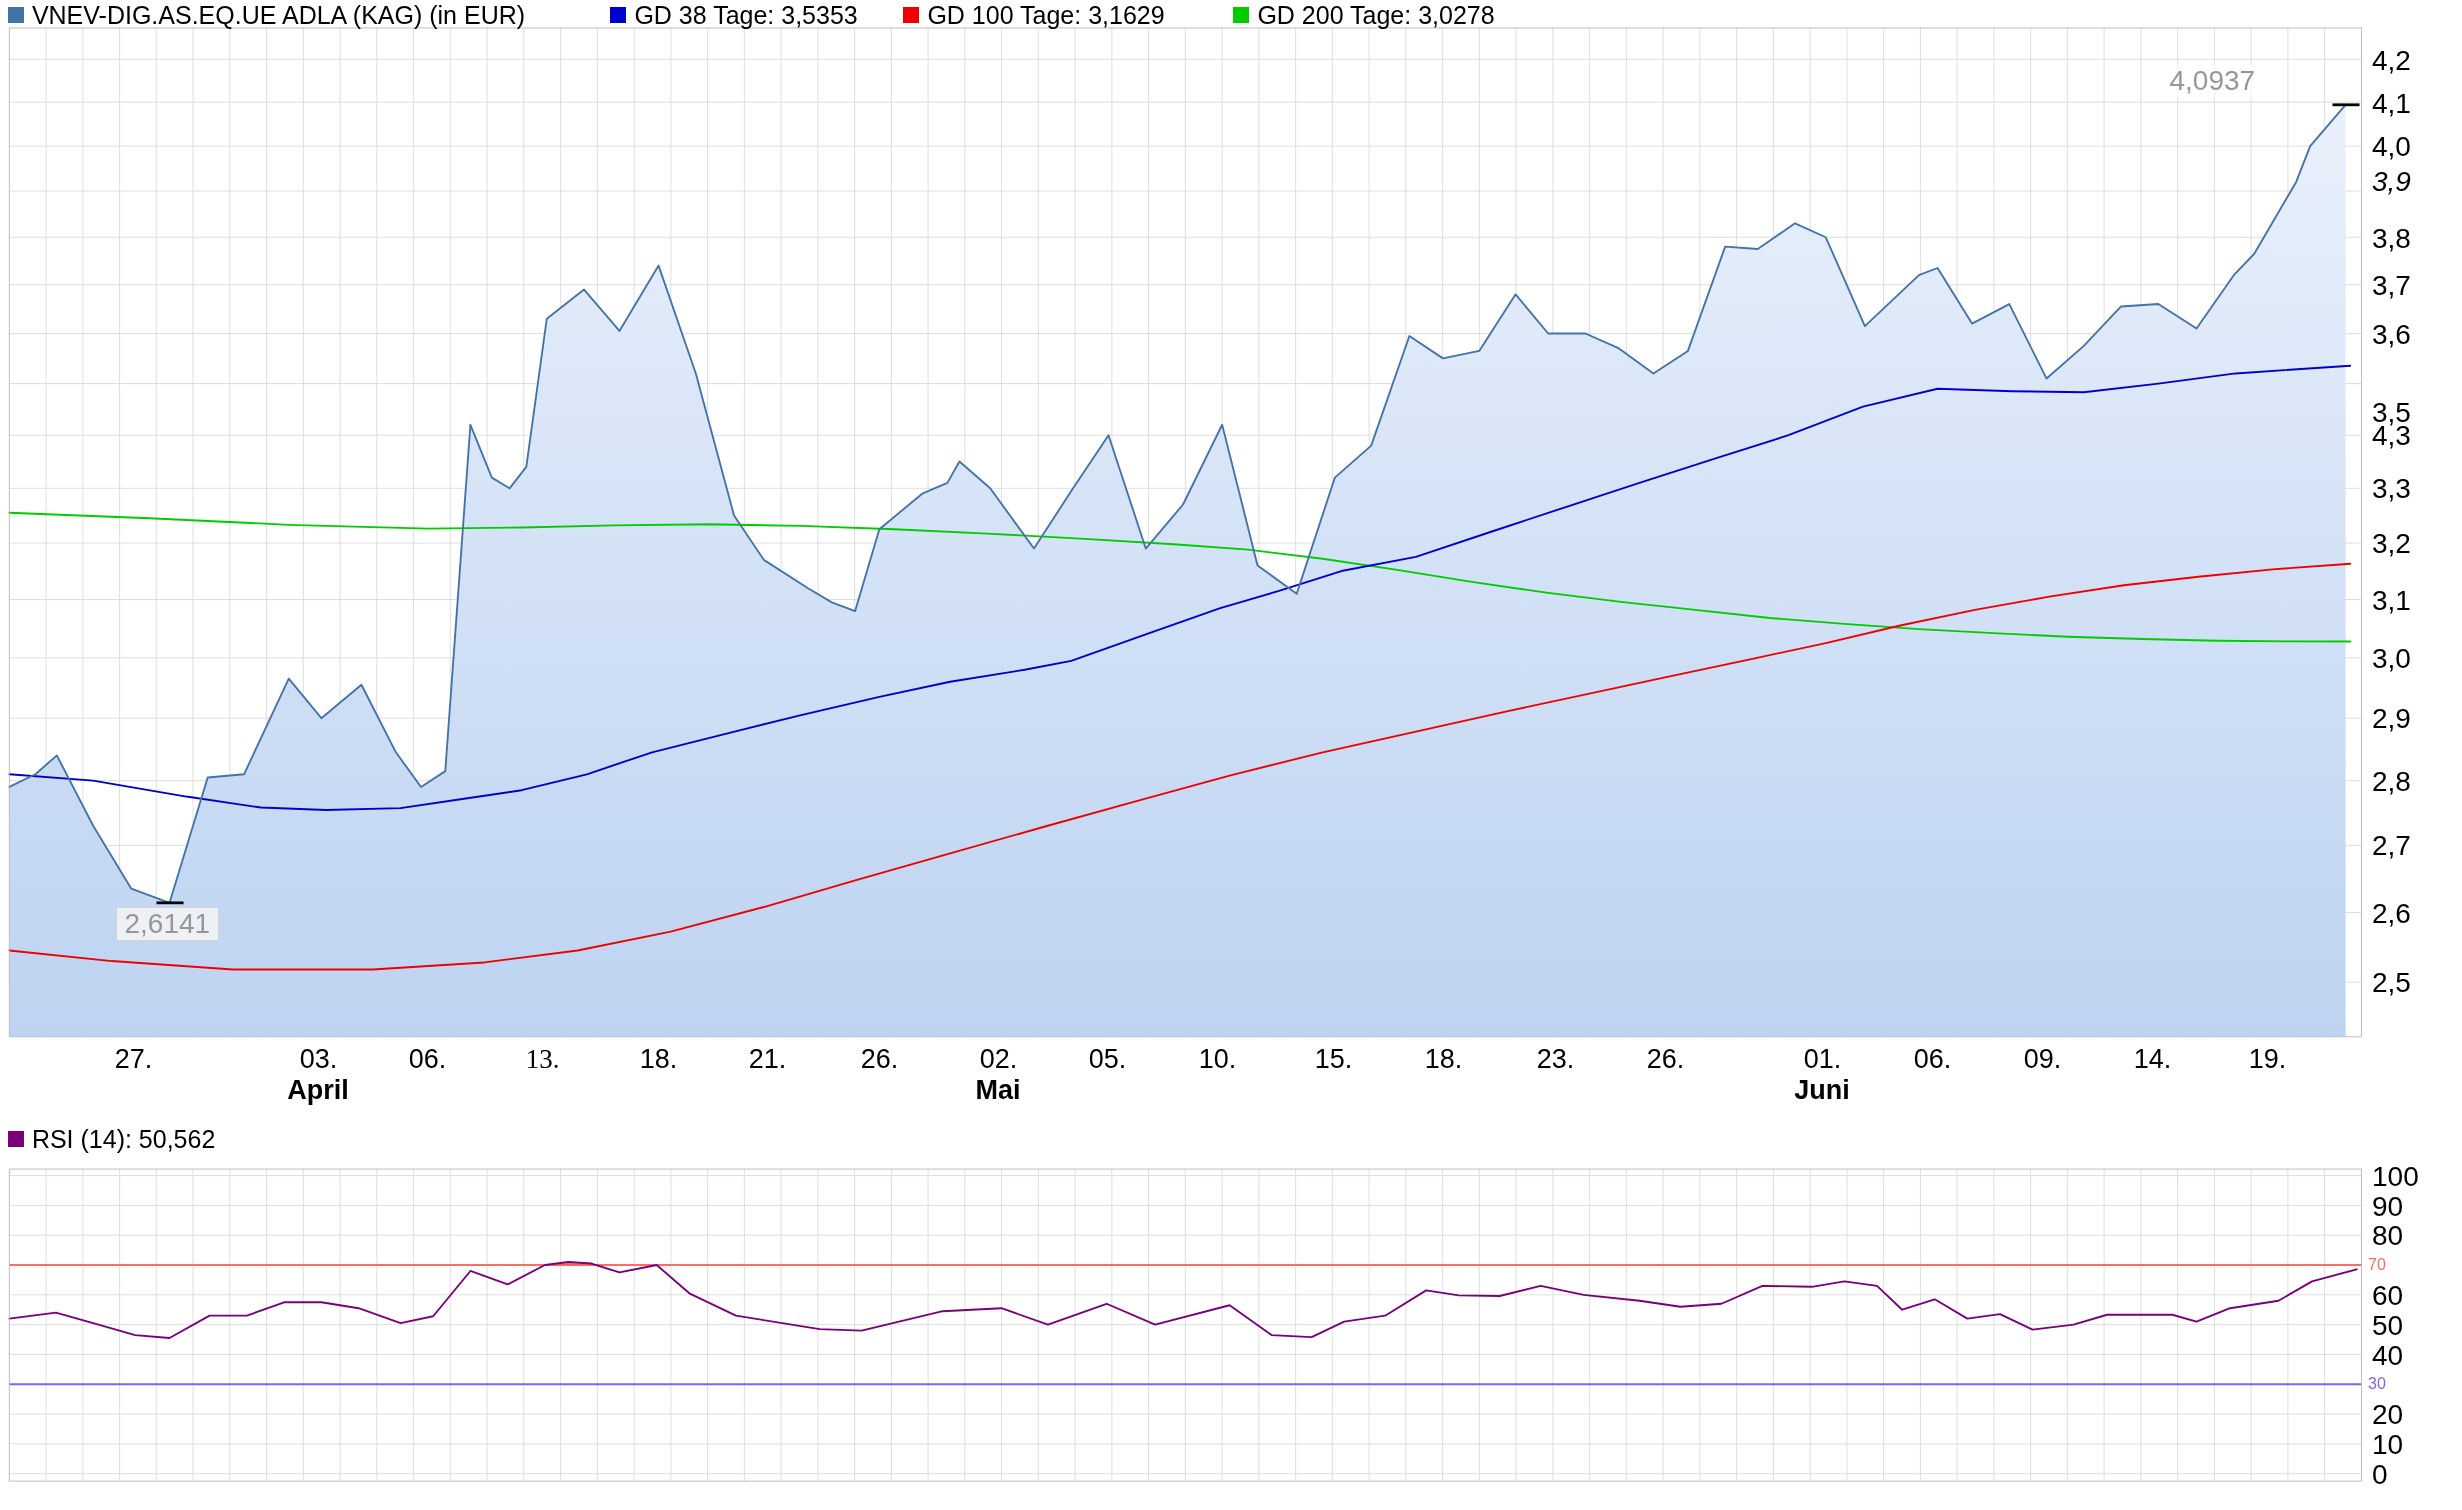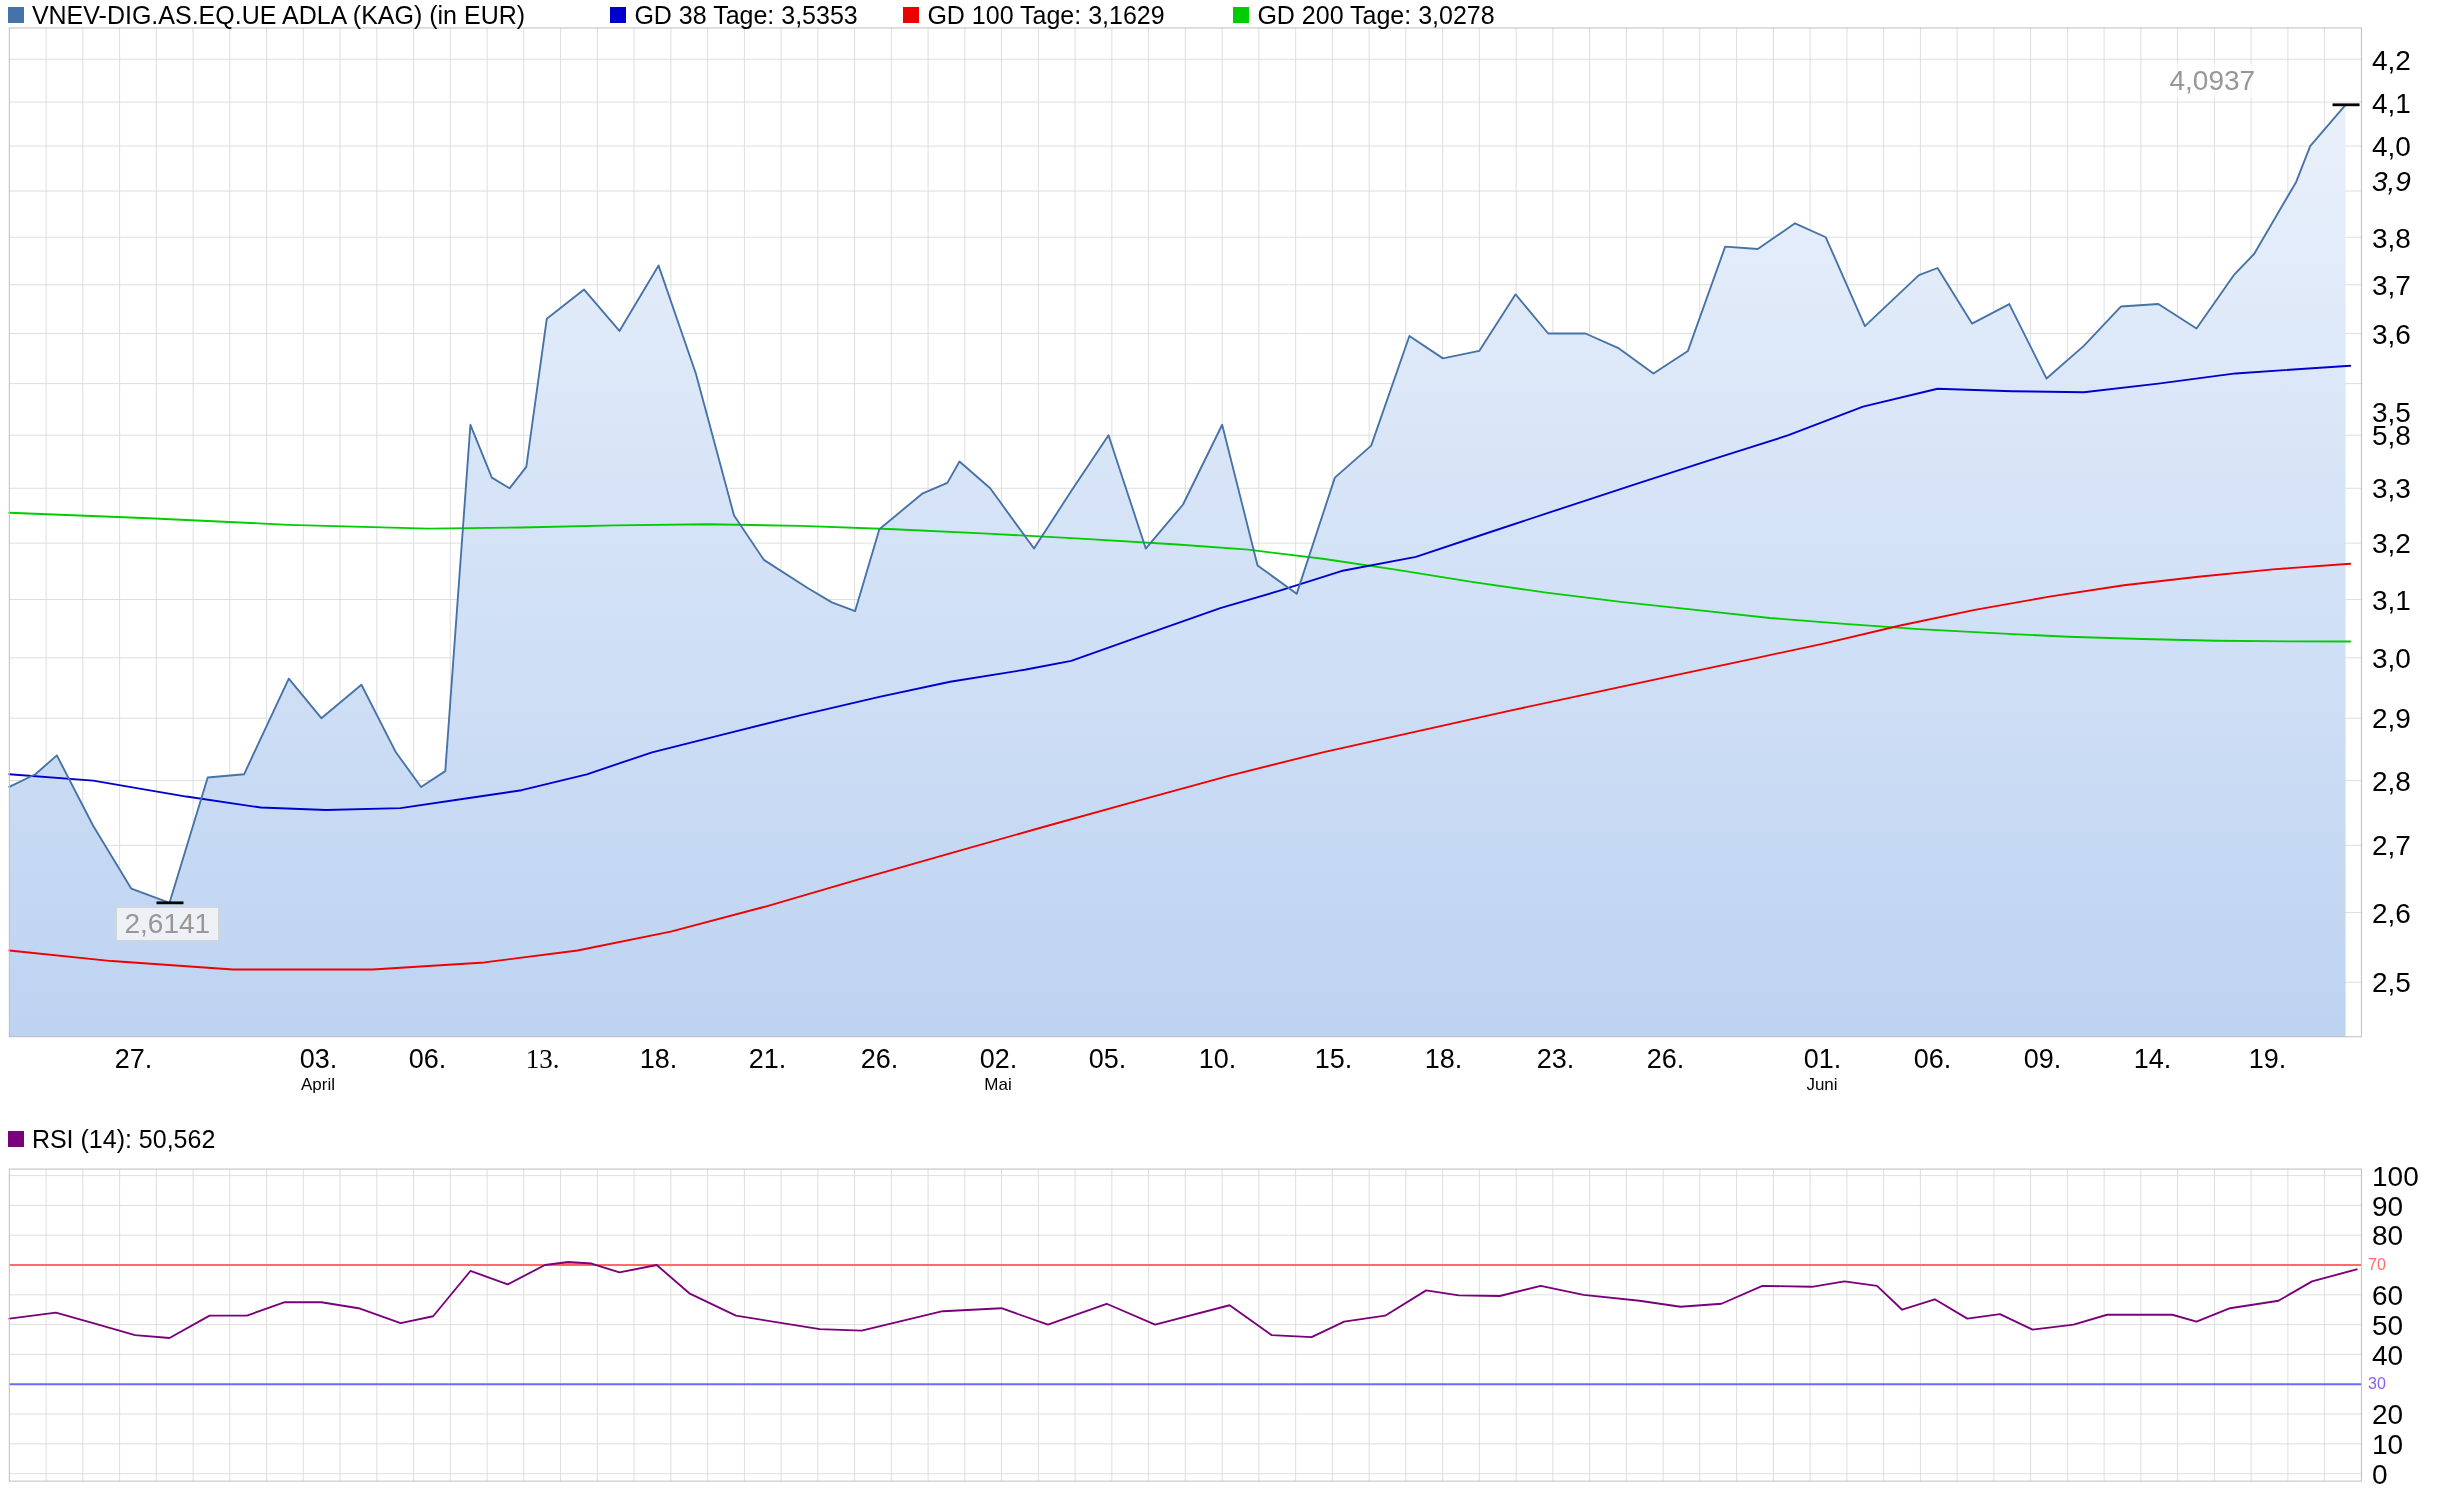--- a/index.html
+++ b/index.html
@@ -5,21 +5,21 @@
   html,body{margin:0;padding:0;background:#ffffff;}
   body{width:2462px;height:1510px;overflow:hidden;font-family:"Liberation Sans",sans-serif;}
   #stage{position:relative;width:2462px;height:1510px;background:#fff;}
   #chart-svg{position:absolute;left:0;top:0;}
   .legend-item{position:absolute;top:0;height:30px;display:flex;align-items:center;}
   .sq{width:16px;height:16px;display:inline-block;margin-right:8.4px;flex:0 0 auto;}
   .legend-text{font-size:25px;color:#000;white-space:nowrap;}
   .ylab{position:absolute;left:2372px;width:86px;font-size:28px;color:#000;text-align:left;}
   .ylab-sm{position:absolute;left:2368px;width:56px;font-size:16px;text-align:left;}
   .xdate{position:absolute;width:75px;font-size:27px;color:#000;text-align:center;}
-  .xmonth{position:absolute;width:102px;font-size:17px;color:#000;text-align:center;}
+  .xmonth{position:absolute;width:102px;font-size:27px;color:#000;text-align:center;font-weight:bold;}
   .anno{position:absolute;font-size:28px;color:#979797;background:rgba(245,245,245,0.85);
         border:0.9px solid #d4d4d4;padding:0 7.5px;line-height:32px;}
   .anno.noborder{border-color:rgba(255,255,255,0);background:rgba(255,255,255,0.6);}
 </style>
 </head>
 <body>
 
 <div id="stage">
 
   <svg id="chart-svg" width="2462" height="1510" viewBox="0 0 2643 1621">
@@ -231,21 +231,21 @@
   </div>
 
 <div class="ylab" style="top:45px;">4,2</div>
     <div class="ylab" style="top:88px;">4,1</div>
     <div class="ylab" style="top:131px;">4,0</div>
     <div class="ylab" style="top:166px;font-style:italic;">3,9</div>
     <div class="ylab" style="top:223px;">3,8</div>
     <div class="ylab" style="top:270px;">3,7</div>
     <div class="ylab" style="top:319px;">3,6</div>
     <div class="ylab" style="top:369px;margin-top:28px;">3,5</div>
-    <div class="ylab" style="top:420px;">5,8</div>
+    <div class="ylab" style="top:420px;">4,3</div>
     <div class="ylab" style="top:473px;">3,3</div>
     <div class="ylab" style="top:528px;">3,2</div>
     <div class="ylab" style="top:585px;">3,1</div>
     <div class="ylab" style="top:643px;">3,0</div>
     <div class="ylab" style="top:703px;">2,9</div>
     <div class="ylab" style="top:766px;">2,8</div>
     <div class="ylab" style="top:830px;">2,7</div>
     <div class="ylab" style="top:898px;">2,6</div>
     <div class="ylab" style="top:967px;">2,5</div>
     <div class="ylab" style="top:1161px;">100</div>

